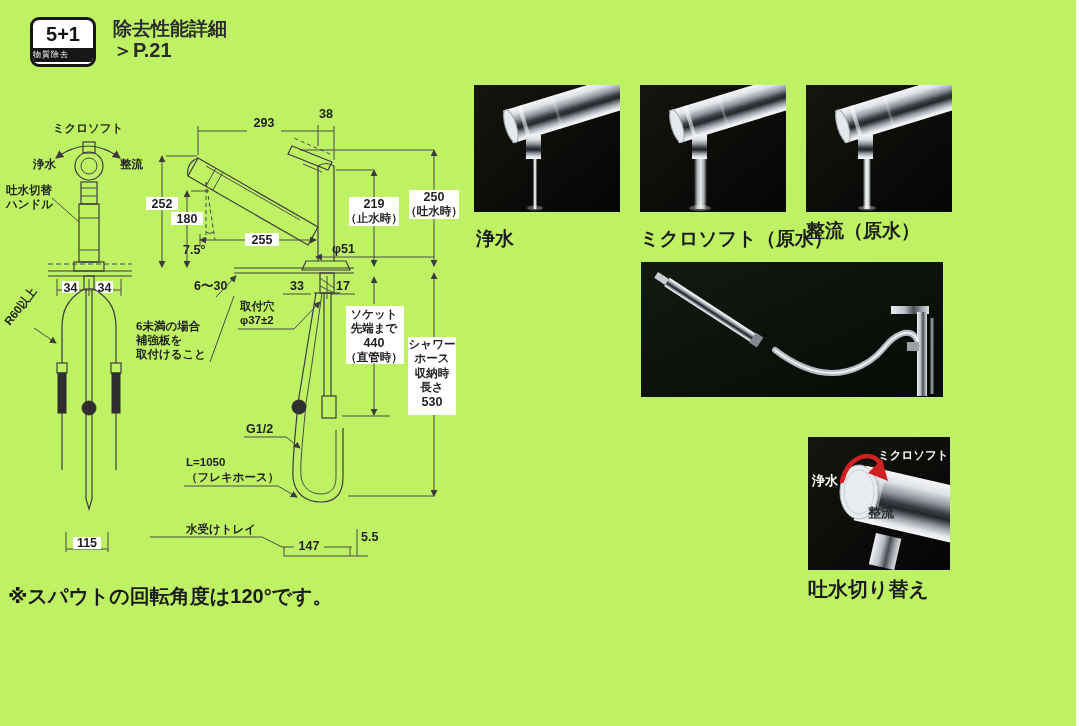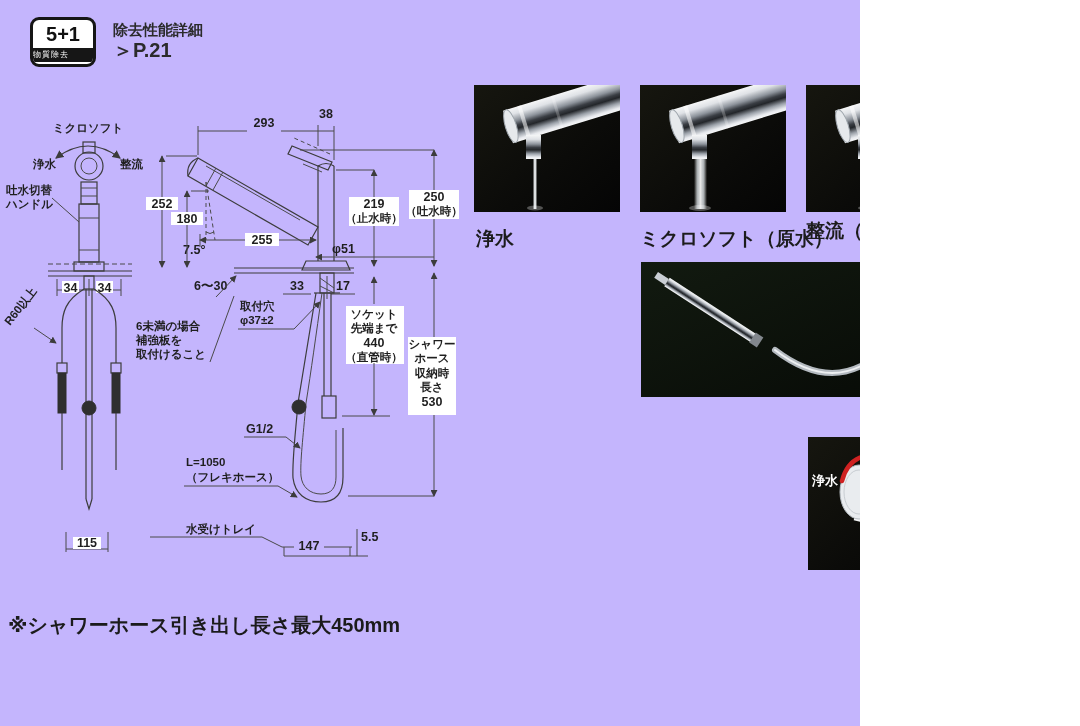--- a/index.html
+++ b/index.html
@@ -1,25 +1,25 @@
 <!DOCTYPE html>
 <html><head>
 <meta charset="utf-8">
 <style>
   html,body{margin:0;padding:0;background:#fff;}
-  .page{position:relative;width:860px;height:726px;background:#c4b5fd;overflow:hidden;
+  .page{position:relative;width:1076px;height:726px;background:#bef264;overflow:hidden;
         font-family:"Liberation Sans","DejaVu Sans",sans-serif;color:#222;}
   
   .badge{position:absolute;left:30px;top:17px;width:66px;height:50px;border:3px solid #161616;
          border-radius:9px;background:#fff;box-sizing:border-box;overflow:hidden;}
   .badge-big{font-size:20px;font-weight:bold;text-align:center;line-height:28px;letter-spacing:0;color:#111;}
   .badge-strip{background:#161616;color:#fff;font-size:8px;line-height:14px;height:14px;
                text-align:left;letter-spacing:1px;}
   .badge-text{position:absolute;left:113px;top:20px;line-height:20px;color:#2b2b2b;}
-  .badge-text .l1{font-size:15px;font-weight:bold;}
+  .badge-text .l1{font-size:19px;font-weight:bold;font-family:Liberation Mono, monospace;}
   .badge-text .l2{font-size:20px;font-weight:bold;}
   
   .drawing{position:absolute;left:0;top:100px;}
   .drawing text{fill:#1f1f1f;font-family:"Liberation Sans","DejaVu Sans",sans-serif;}
   .t11{font-size:11.5px;font-weight:bold;}
   .t12{font-size:12.5px;font-weight:bold;}
   .ln{stroke:#3c3c3c;stroke-width:1.2;fill:none;}
   .lnthin{stroke:#4a4a4a;stroke-width:1;fill:none;}
   .dk{fill:#2f2f2f;stroke:#2f2f2f;}
   .wbg{fill:#fff;}
@@ -269,21 +269,21 @@
       <text class="t12" x="309" y="450" text-anchor="middle">147</text>
       <line class="lnthin" x1="324" y1="447" x2="352" y2="447"></line>
       <line class="lnthin" x1="284" y1="447" x2="284" y2="456"></line>
       <line class="lnthin" x1="350" y1="447" x2="350" y2="456"></line>
       <line class="lnthin" x1="284" y1="456" x2="368" y2="456"></line>
       <line class="lnthin" x1="357" y1="429" x2="357" y2="456"></line>
       <text class="t12" x="361" y="441">5.5</text>
     </g>
   </svg>
 
-  <div class="note" style="top:612px">※シャワーホース引き出し長さ最大450mm</div>
+  <div class="note" style="top:583px">※スパウトの回転角度は120°です。</div>
 
   <div class="photo" style="left:474px;top:85px">
     <svg width="146" height="127" viewBox="0 0 146 127">
       <rect width="146" height="127" fill="url(#pbg)"></rect>
       <g transform="translate(34,42) rotate(-17)">
         <rect x="0" y="-17" width="130" height="34" fill="url(#metV)"></rect>
         <ellipse cx="3" cy="0" rx="5.5" ry="17" fill="#e6e9ec" stroke="#9fa6ad"></ellipse>
         <rect x="15" y="-17" width="4" height="34" fill="#fff" opacity="0.55"></rect>
         <rect x="50" y="-17" width="3" height="34" fill="#fff" opacity="0.22"></rect>
       </g>
@@ -355,14 +355,15 @@
       </g>
       <ellipse cx="51" cy="55" rx="19" ry="27" fill="#e9ecef" stroke="#b6bcc2"></ellipse>
       <ellipse cx="51" cy="55" rx="15" ry="22" fill="none" stroke="#c8cdd2"></ellipse>
       <path d="M34,44 C40,20 62,12 72,26" fill="none" stroke="#cf2121" stroke-width="4.5" stroke-linecap="round"></path>
       <path d="M74,22 L80,44 L60,36 Z" fill="#cf2121"></path>
       <text x="4" y="48" font-size="13" font-weight="bold" fill="#fff">浄水</text>
       <text x="70" y="22" font-size="11.5" font-weight="bold" fill="#fff">ミクロソフト</text>
       <text x="60" y="80" font-size="13" font-weight="bold" fill="#24282c">整流</text>
     </svg>
   </div>
+  <div class="cap" style="left:808px;top:576px;font-size:20px">吐水切り替え</div>
 
 </div>
 
 </body></html>

